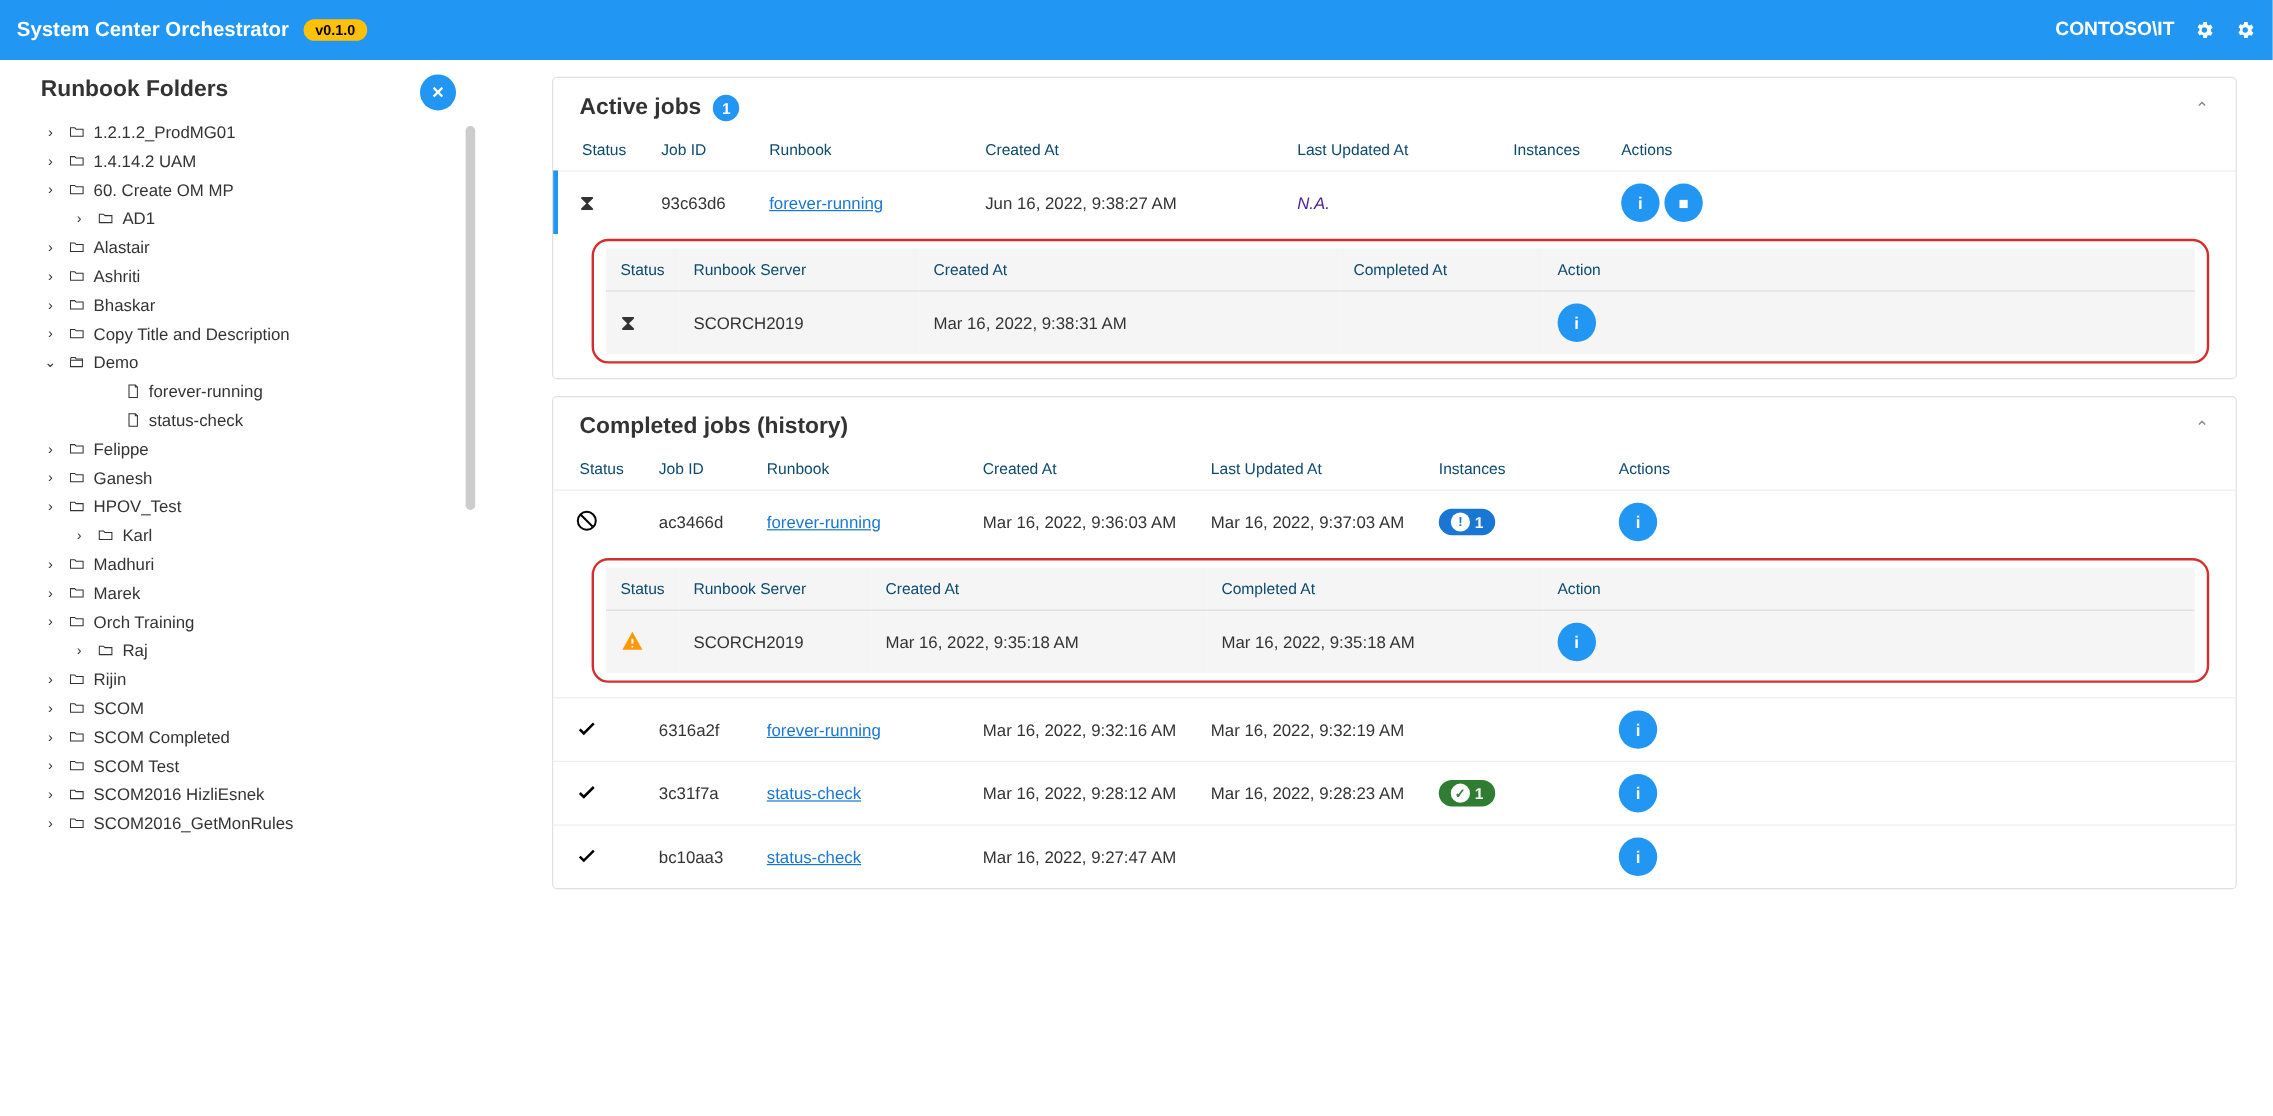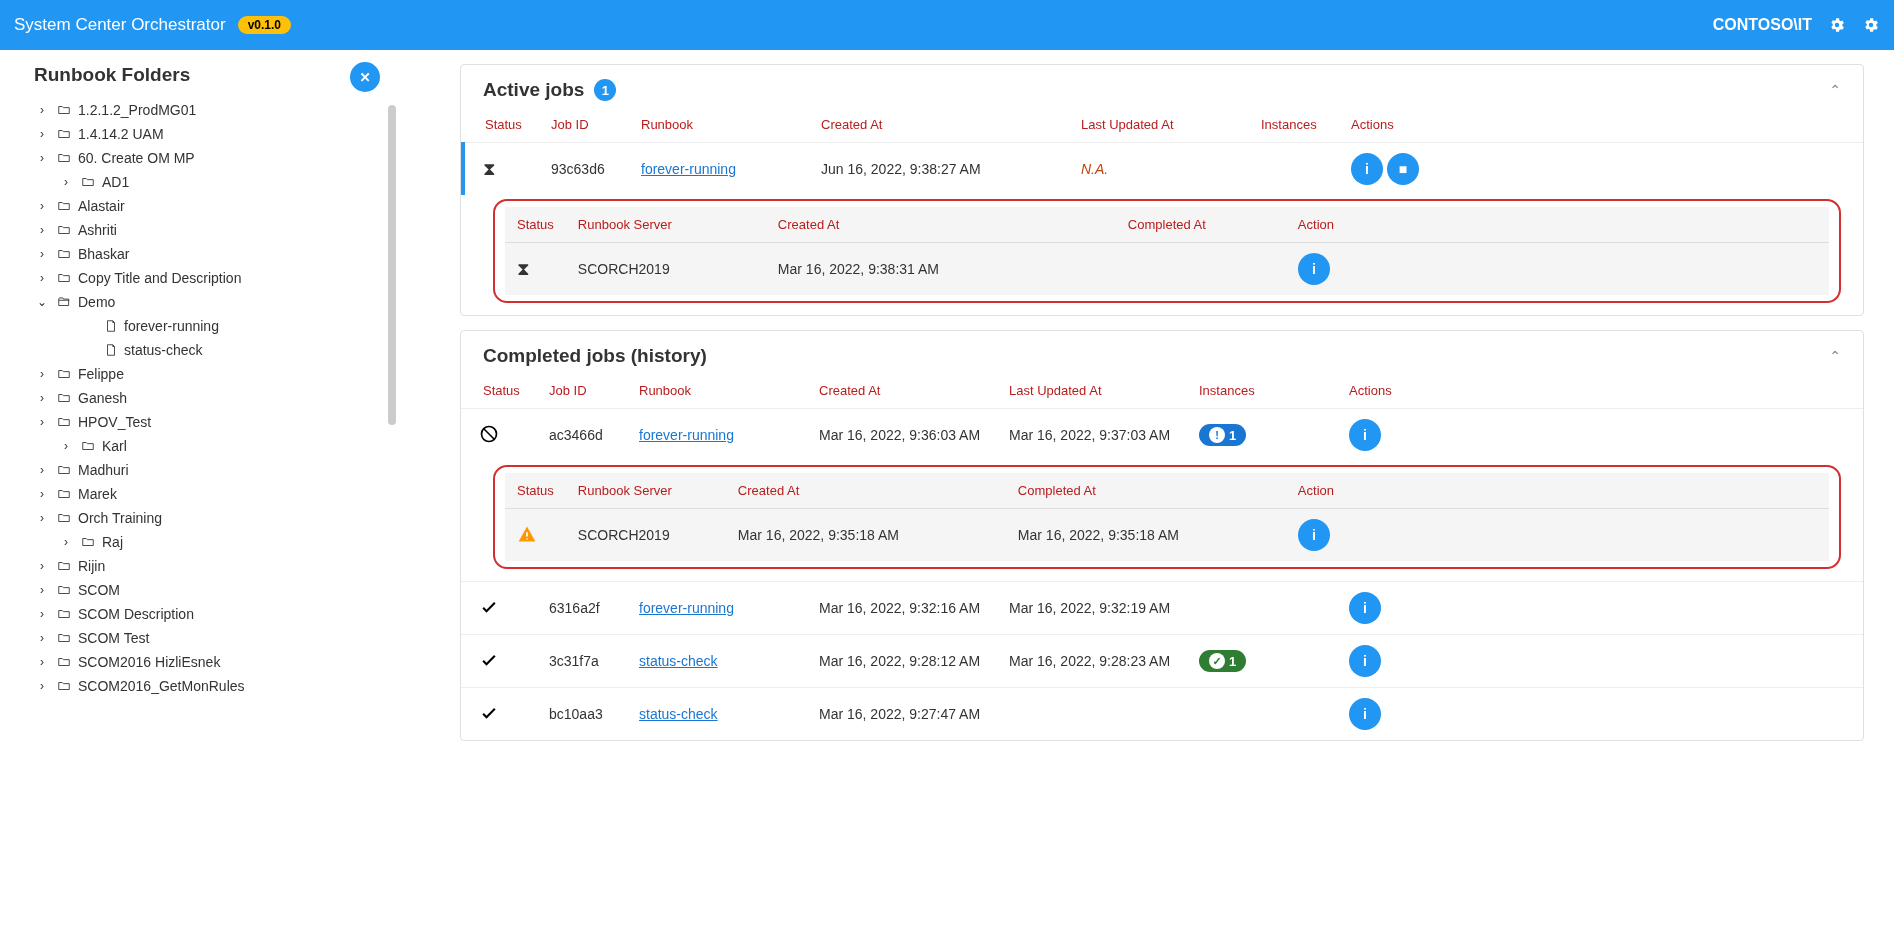--- a/index.html
+++ b/index.html
@@ -1,19 +1,19 @@
 <!DOCTYPE html>
 <html><head>
 <meta charset="utf-8">
 <style>
 * { box-sizing: border-box; margin: 0; padding: 0; }
 body { font-family: "Segoe UI", Arial, sans-serif; font-size: 14px; color: #333; background: #fff; overflow: hidden; }
 .header { background: #2196f3; color: #fff; height: 50px; display: flex; align-items: center; padding: 0 14px; justify-content: space-between; }
 .header-left { display: flex; align-items: center; gap: 12px; }
-.app-title { font-size: 17px; font-weight: 400; }
+.app-title { font-size: 17px; font-weight: 700; }
 .version-badge { background: #ffc107; color: #000; padding: 2px 10px; border-radius: 12px; font-size: 12px; font-weight: 600; }
 .header-right { display: flex; align-items: center; gap: 16px; margin-left: 44px; }
 .user-label { font-size: 16px; font-weight: 600; }
 .header-icon { width: 18px; height: 18px; cursor: pointer; fill: #fff; }
 .layout { display: flex; height: calc(100vh - 50px); }
 .sidebar { width: 380px; padding: 14px 8px 14px 14px; position: relative; overflow-y: auto; margin-left: 20px; }
 .sidebar-title { font-size: 19px; font-weight: 700; margin-bottom: 12px; }
 .collapse-btn { position: absolute; top: 12px; right: 20px; width: 30px; height: 30px; border-radius: 50%; background: #2196f3; color: #fff; display: flex; align-items: center; justify-content: center; cursor: pointer; font-weight: bold; border: none; }
 .tree { list-style: none; }
 .tree-item { display: flex; align-items: center; padding: 4px 0; cursor: pointer; gap: 6px; }
@@ -25,38 +25,38 @@
 .file-icon { width: 14px; height: 16px; display: inline-block; }
 .tree-label { font-size: 14px; }
 .scroll-indicator { position: absolute; right: 4px; top: 55px; width: 8px; height: 320px; background: #ccc; border-radius: 4px; }
 .main { flex: 1; padding: 0 30px 20px 60px; overflow-y: auto; }
 .panel { border: 1px solid #e0e0e0; border-radius: 4px; margin-top: 14px; background: #fff; }
 .panel-header { display: flex; align-items: center; justify-content: space-between; padding: 14px 22px 6px; }
 .panel-title { font-size: 19px; font-weight: 700; display: flex; align-items: center; gap: 10px; }
 .count-badge { background: #2196f3; color: #fff; width: 22px; height: 22px; border-radius: 50%; display: inline-flex; align-items: center; justify-content: center; font-size: 13px; }
 .collapse-chevron { color: #888; cursor: pointer; font-size: 14px; }
 table { width: 100%; border-collapse: collapse; }
-th { text-align: left; font-weight: normal; color: #b91c1c; font-size: 13px; padding: 10px 8px; }
+th { text-align: left; font-weight: normal; color: #0c4a6e; font-size: 13px; padding: 10px 8px; }
 td { padding: 10px 8px; font-size: 14px; border-top: 1px solid #eee; vertical-align: middle; }
 .job-row.selected { border-left: 4px solid #2196f3; }
 .job-row td:first-child { padding-left: 18px; }
 .runbook-link { color: #1976d2; text-decoration: underline; cursor: pointer; }
 .action-btn { width: 32px; height: 32px; border-radius: 50%; background: #2196f3; color: #fff; border: none; display: inline-flex; align-items: center; justify-content: center; cursor: pointer; margin-right: 4px; font-size: 14px; font-weight: bold; }
 .instance-badge { background: #1976d2; color: #fff; padding: 3px 10px; border-radius: 14px; display: inline-flex; align-items: center; gap: 4px; font-size: 13px; font-weight: 600; }
 .instance-badge.green { background: #2e7d32; }
 .nested-box { margin: 4px 22px 12px 32px; border: 2px solid #d32f2f; border-radius: 14px; padding: 6px 10px; }
 .nested-table { width: 100%; }
 .nested-table th { background: #f5f5f5; padding: 10px 12px; }
 .nested-table td { background: #f5f5f5; padding: 10px 12px; border-top: 1px solid #ddd; }
 .hourglass { font-size: 18px; }
 .status-icon { width: 20px; height: 20px; display: inline-block; }
 .paginator { display: flex; align-items: center; justify-content: flex-end; gap: 20px; padding: 8px 22px 14px; color: #666; font-size: 13px; }
 .page-btn { background: none; border: none; color: #888; font-size: 16px; cursor: pointer; padding: 4px 8px; }
 .items-select { border: none; border-bottom: 1px solid #999; background: transparent; padding: 2px 20px 2px 4px; font-size: 13px; }
-.na-text { font-style: italic; color: #c2410c; }
+.na-text { font-style: italic; color: #4c1d95; }
 </style>
 </head>
 <body>
 
 <div class="header">
   <div class="header-left">
     <span class="app-title">System Center Orchestrator</span>
     <span class="version-badge">v0.1.0</span>
   </div>
   <div class="header-right">
@@ -223,21 +223,21 @@
           <span class="folder-icon"><svg viewBox="0 0 24 24" fill="none" stroke="#333" stroke-width="1.5">
               <path d="M3 6h6l2 2h10v10H3z"></path>
             </svg></span>
           <span class="tree-label">SCOM</span>
         </li>
         <li class="tree-item ">
           <span class="chevron">›</span>
           <span class="folder-icon"><svg viewBox="0 0 24 24" fill="none" stroke="#333" stroke-width="1.5">
               <path d="M3 6h6l2 2h10v10H3z"></path>
             </svg></span>
-          <span class="tree-label">SCOM Description</span>
+          <span class="tree-label">SCOM Completed</span>
         </li>
         <li class="tree-item ">
           <span class="chevron">›</span>
           <span class="folder-icon"><svg viewBox="0 0 24 24" fill="none" stroke="#333" stroke-width="1.5">
               <path d="M3 6h6l2 2h10v10H3z"></path>
             </svg></span>
           <span class="tree-label">SCOM Test</span>
         </li>
         <li class="tree-item ">
           <span class="chevron">›</span>

